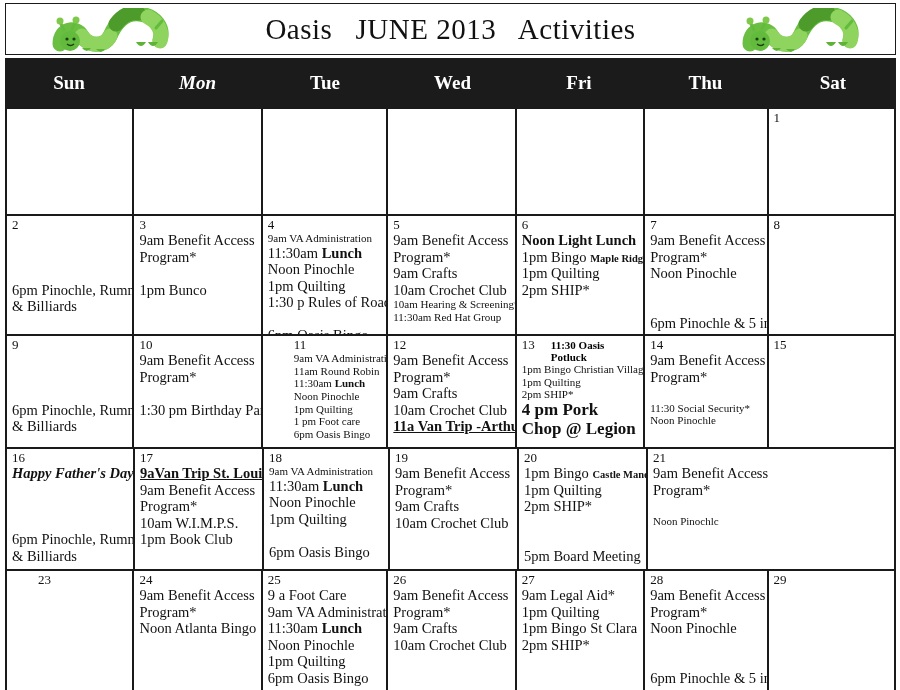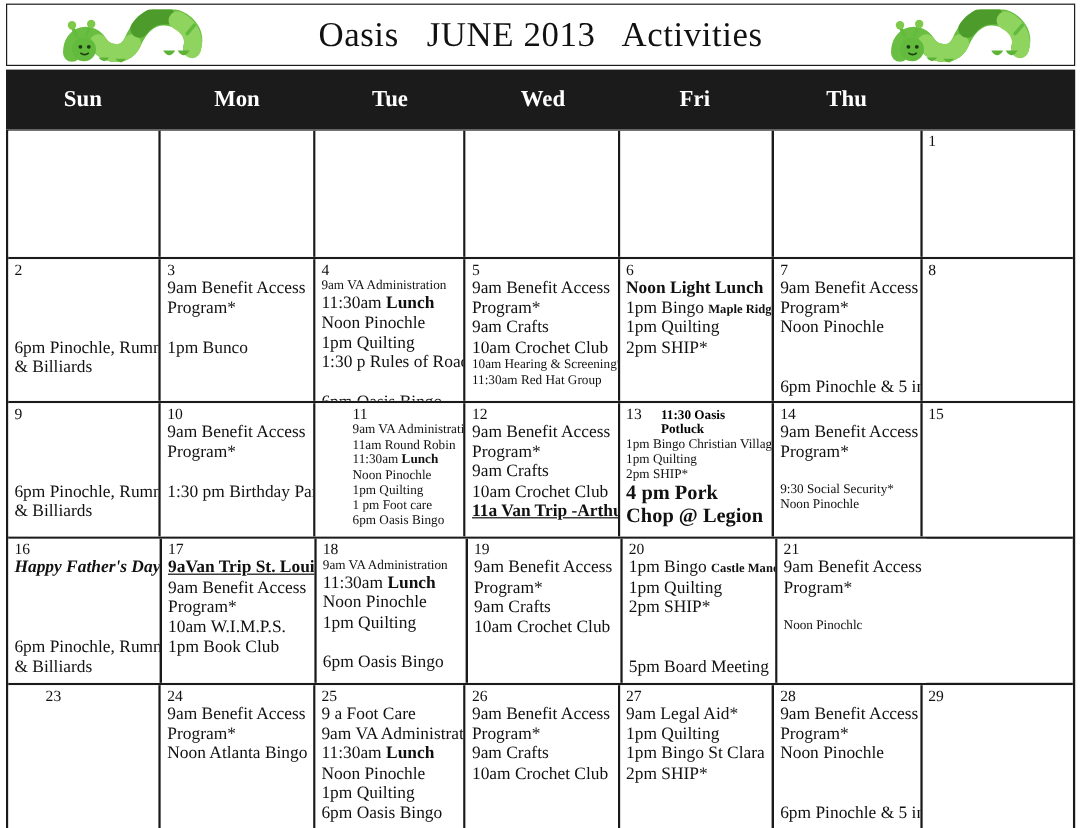--- a/index.html
+++ b/index.html
@@ -168,25 +168,26 @@
         <path d="M44 41 q5 6 9 0" fill="#5cb336"></path>
         <path d="M96 34 q5 8 10 0" fill="#5cb336"></path>
         <path d="M84 34 q5 8 10 0" fill="#5cb336"></path>
         <path d="M104 20 l6 -7" stroke="#63bb3d" stroke-width="3" stroke-linecap="round"></path>
       </g>
     </svg>
   </div>
 
   <div class="dow-header" id="dow-header">
       <div class="dow" style="width: 128px;">Sun</div>
-      <div class="dow" style="width: 129px;">Mon</div>
+      <div class="dow" style="width: 129px; font-style: italic;">Mon</div>
       <div class="dow" style="width: 126px;">Tue</div>
       <div class="dow" style="width: 129px;">Wed</div>
       <div class="dow" style="width: 124px;">Fri</div>
       <div class="dow" style="width: 129px;">Thu</div>
+      <div class="dow" style="width: 126px;">Sat</div>
     </div>
 
   <div class="grid" id="grid">
       <div class="week" style="height: 107px;">
         <div class="day" style="width: 128px;">
           <span class="daynum"></span>
           <div class="events"></div>
         </div>
         <div class="day" style="width: 129px;">
           <span class="daynum"></span>
@@ -334,21 +335,21 @@
             <div class="ev sm">2pm SHIP*</div>
             <div class="ev big">4 pm Pork Chop @ Legion</div>
           </div>
         </div>
         <div class="day" style="width: 124px;">
           <span class="daynum">14</span>
           <div class="events">
             <div class="ev">9am Benefit Access</div>
             <div class="ev">Program*</div>
             <div class="ev spacer">&nbsp;</div>
-            <div class="ev sm">9:30 Social Security*</div>
+            <div class="ev sm">11:30 Social Security*</div>
             <div class="ev sm">Noon Pinochle</div>
           </div>
         </div>
         <div class="day" style="width: 126px;">
           <span class="daynum">15</span>
           <div class="events"></div>
         </div>
       </div>
       <div class="week" style="height: 122px;">
         <div class="day" style="width: 128px;">

